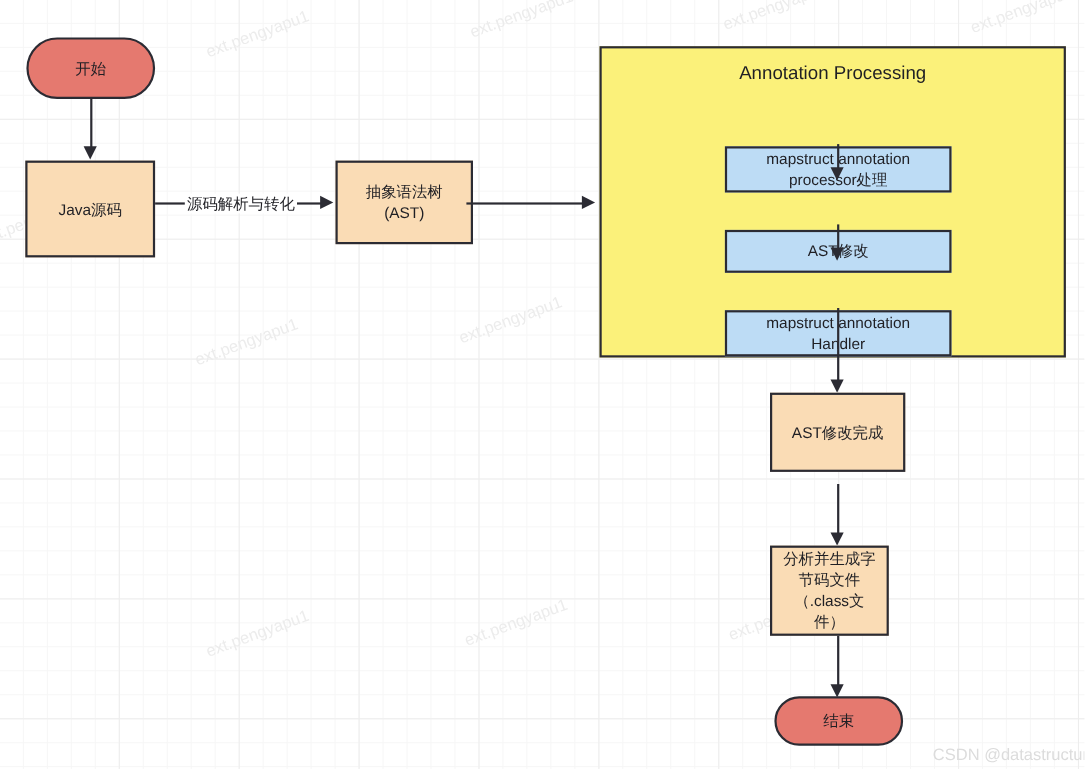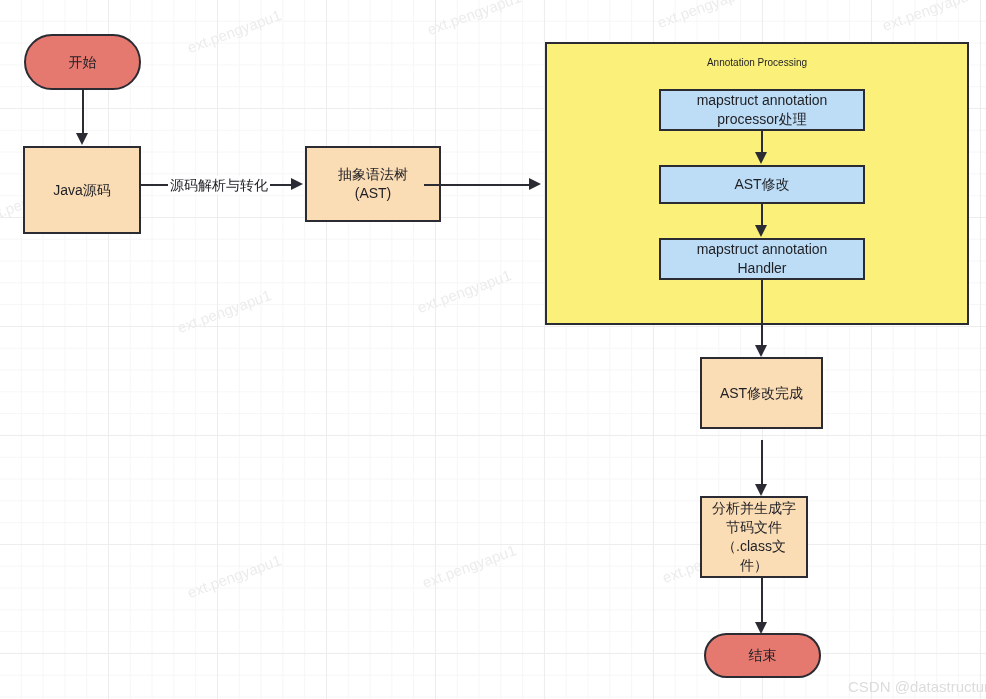--- a/index.html
+++ b/index.html
@@ -48,36 +48,36 @@
     align-items: center;
     justify-content: center;
     text-align: center;
     color: #1f1f24;
     font-size: 14px;
     line-height: 19px;
     padding: 17px 4px;
     white-space: pre-line;
   }
   .node.orange { background: #fadcb5; }
-  .node.blue   { background: #bddcf5; }
+  .node.blue   { background: #bddcf5; margin-top: 44px; }
   .node.red    { background: #e5796f; border-radius: 28px; }
 
   .group-box {
     position: absolute;
     box-sizing: border-box;
     border: 2.5px solid #2b2b33;
     background: #fbf17a;
   }
   .group-title {
     position: absolute;
     left: 0;
     right: 0;
     text-align: center;
     color: #1f1f24;
-    font-size: 10px;
+    font-size: 17px;
   }
 
   
   .edge-v {
     position: absolute;
     width: 0;
     border-left: 2.2px solid #2b2b33;
   }
   .edge-h {
     position: absolute;
@@ -144,21 +144,21 @@
   <div class="arrow-down" style="left:76px; top:133px;"></div>
 
   <div class="node orange" style="left:23px; top:146px; width:118px; height:88px;">
     <span>Java源码</span>
   </div>
 
   <div class="edge-h" style="left:141px; top:184px; width:155px;"></div>
   <div class="arrow-right" style="left:291px; top:178px;"></div>
   <span class="edge-label" style="left:168px; top:176px;">源码解析与转化</span>
 
-  <div class="node orange" style="left:305px; top:146px; width:136px; height:76px;">
+  <div class="node orange" style="left:305px; top:146px; width:125px; height:76px;">
     <span>抽象语法树
 (AST)</span>
   </div>
 
   <div class="edge-h" style="left:424px; top:184px; width:110px;"></div>
   <div class="arrow-right" style="left:529px; top:178px;"></div>
 
   <div class="group-box" style="left:545px; top:42px; width:424px; height:283px;">
     <div class="group-title" style="top:13px;">Annotation Processing</div>
   </div>

